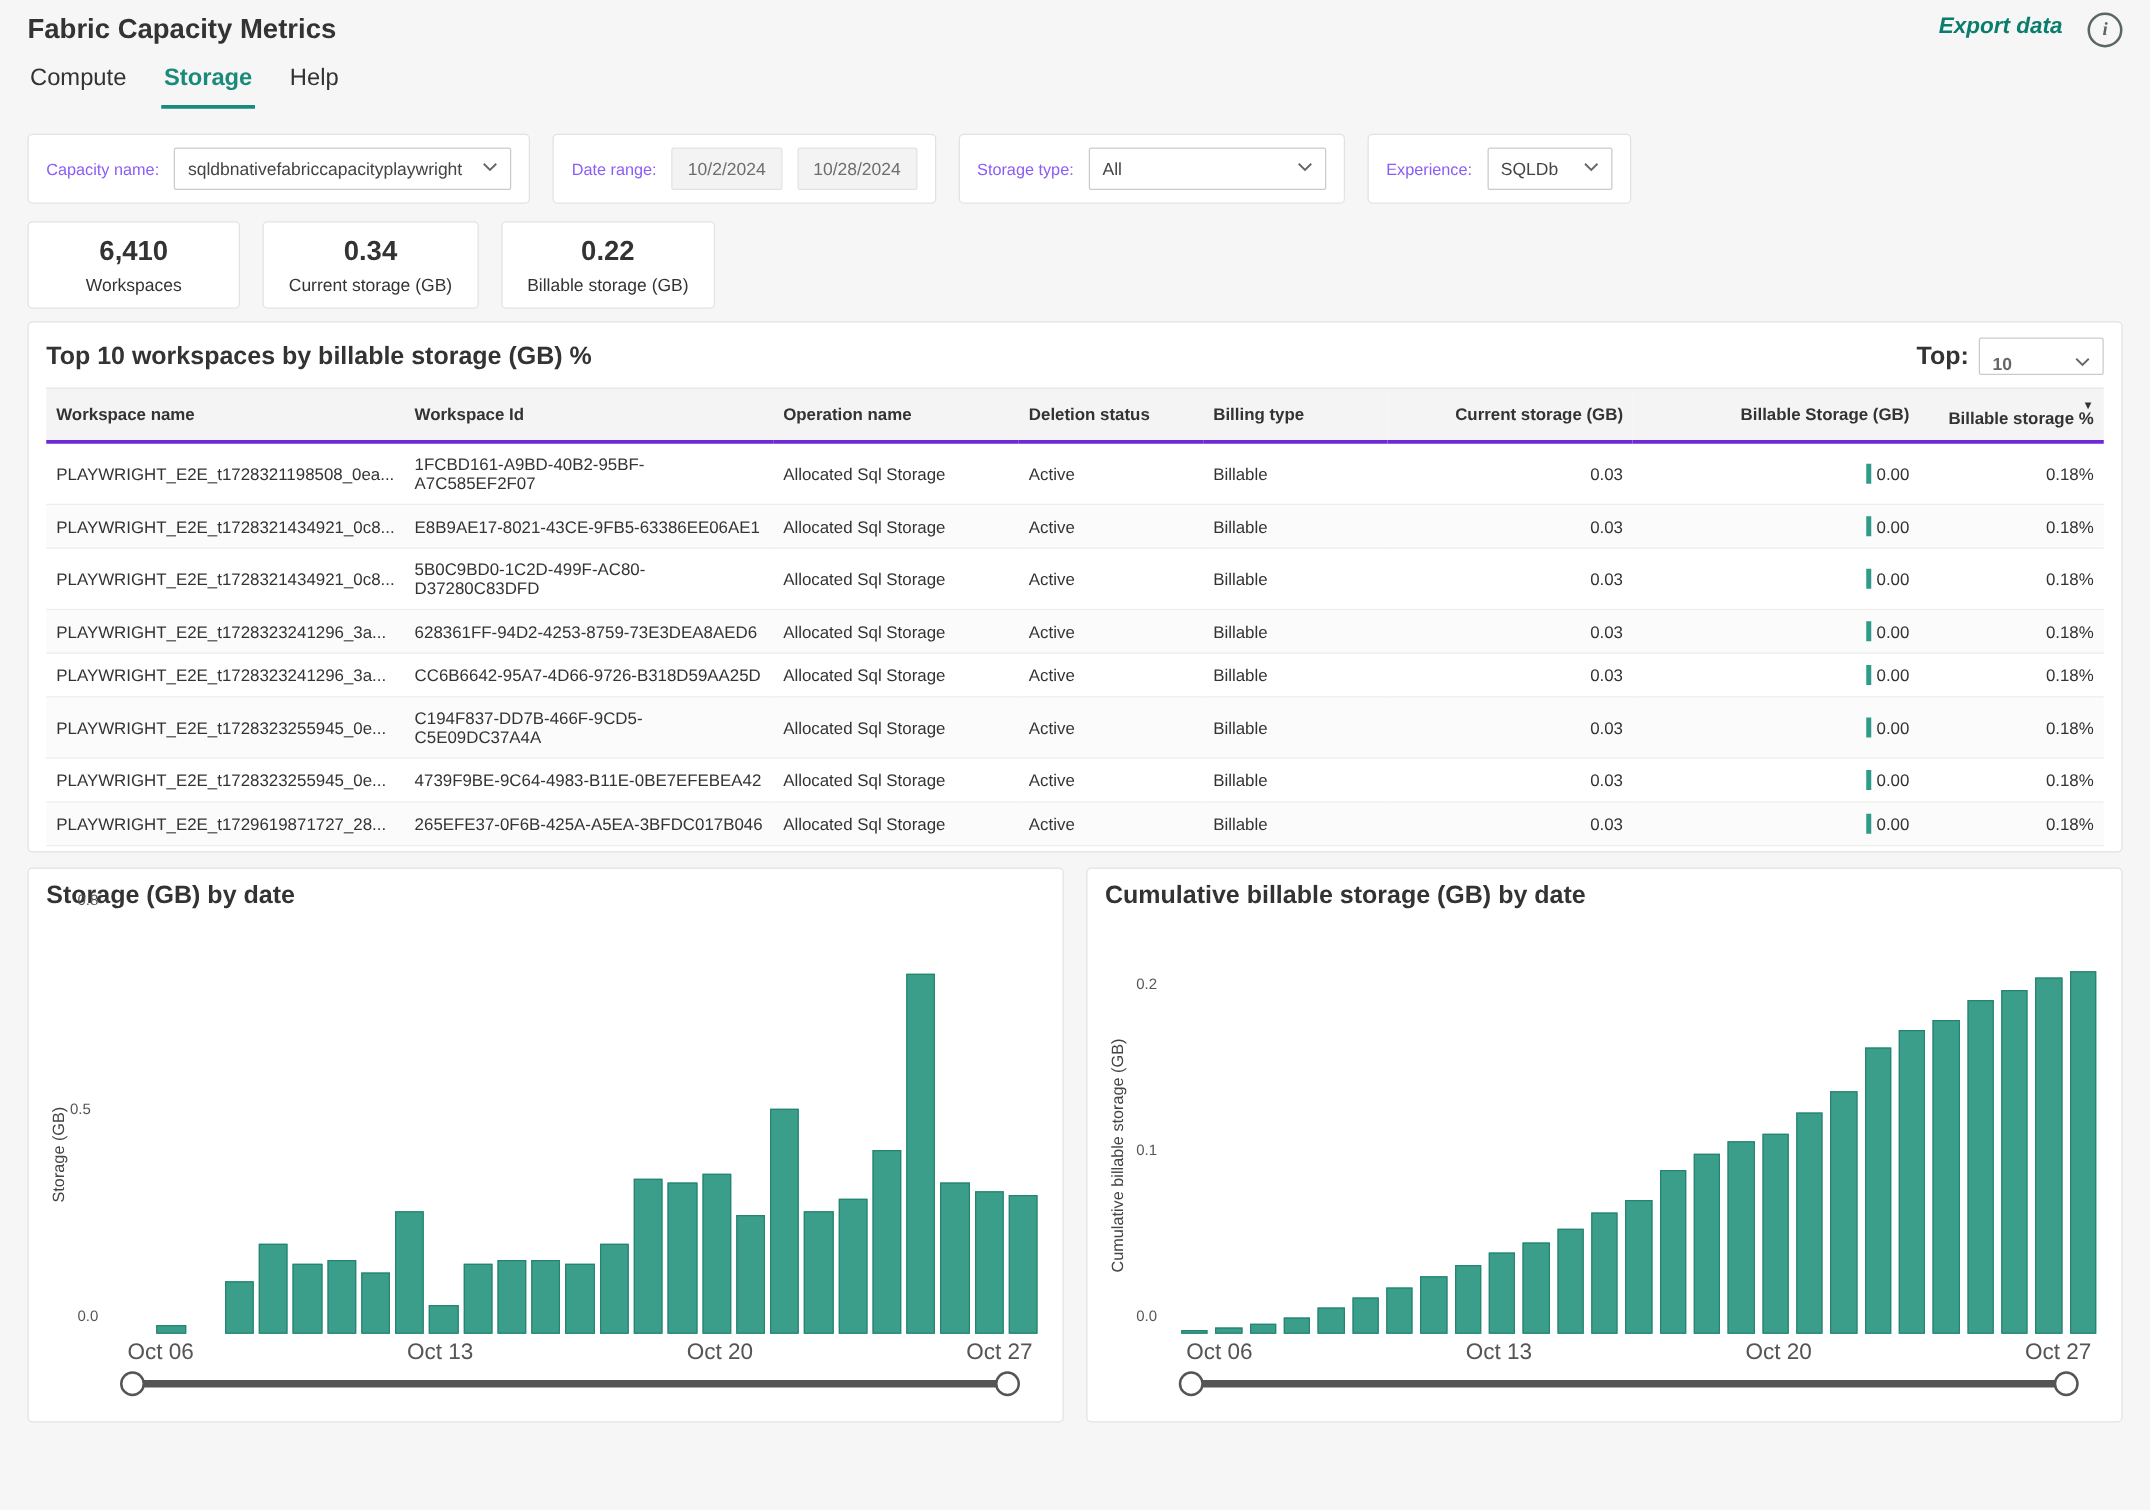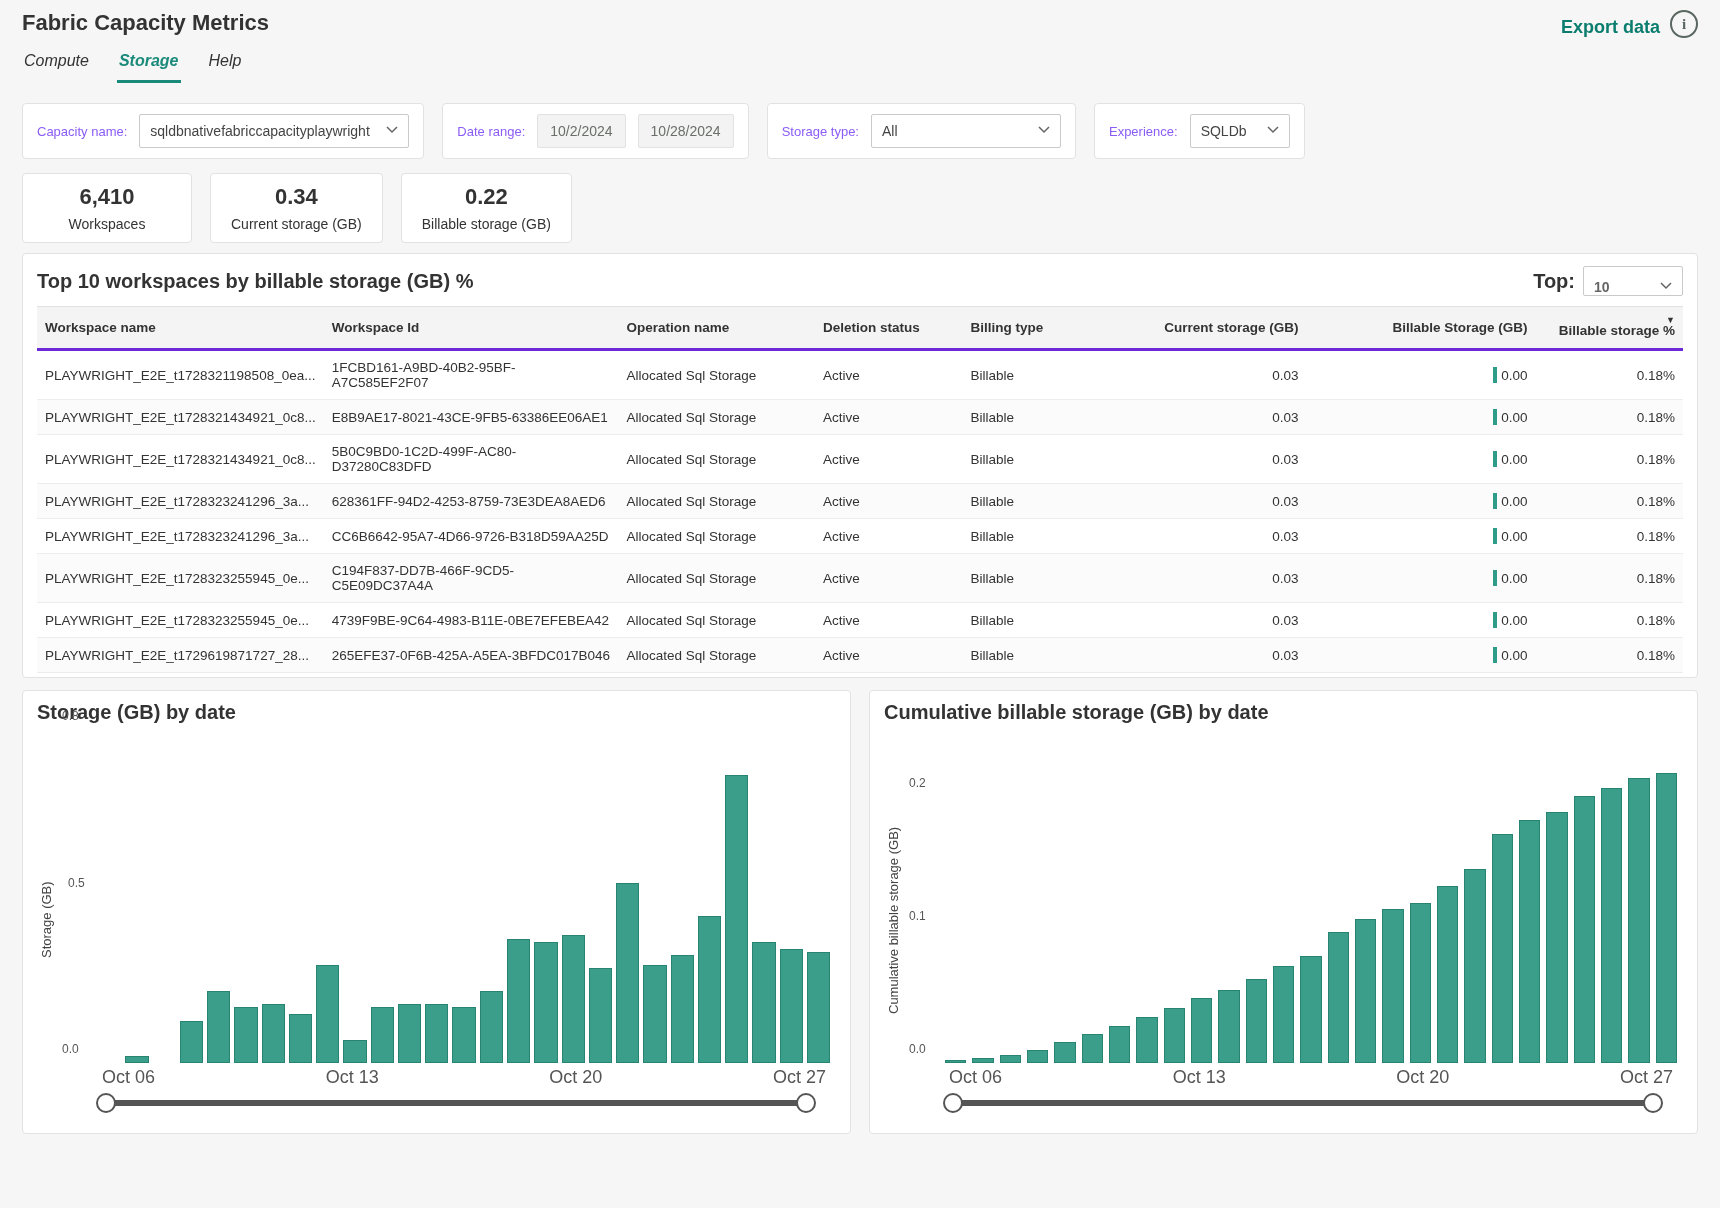--- a/index.html
+++ b/index.html
@@ -1,26 +1,26 @@
 <!DOCTYPE html>
 <html><head>
 <meta charset="utf-8">
 <style>
   * { box-sizing: border-box; margin: 0; padding: 0; font-family: "Segoe UI", Arial, sans-serif; }
   body { background: #f5f6f5; color: #222; width: 1720px; min-height: 1208px; padding: 0 14px; }
 
   
   .header { display:flex; justify-content:space-between; align-items:flex-start; padding: 10px 8px 0 8px; }
   .page-title { font-size: 22px; font-weight: 600; color:#333; }
-  .export-wrap { display:flex; align-items:flex-end; gap:10px; color:#0a7d6e; font-weight:700; font-size:18px; }
+  .export-wrap { display:flex; align-items:flex-start; gap:20px; color:#0a7d6e; font-weight:700; font-size:18px;font-style:italic; }
   .info-circle { width:28px; height:28px; border:2px solid #5a6660; border-radius:50%; display:flex; align-items:center; justify-content:center; font-size:15px; font-weight:700; color:#5a6660; font-family:Georgia,serif; }
 
   
   .tabs { display:flex; gap:26px; padding: 8px 8px 0 8px; }
-  .tab { font-size:16px; color:#333; padding:6px 2px 10px 2px; cursor:pointer;font-style:italic; }
+  .tab { font-size:19px; color:#333; padding:6px 2px 10px 2px; cursor:pointer; }
   .tab.active { color:#1a8a7a; border-bottom:3px solid #1a8a7a; font-weight:600; }
 
   
   .filter-row { display:flex; gap:18px; padding:20px 8px 10px 8px; align-items:center; }
   .filter-group { display:flex; align-items:center; gap:10px; background:transparent; }
   .group-card { background:#fff; border:1px solid #e1e3e1; border-radius:4px; padding:10px 14px; display:flex; align-items:center; gap:12px; }
   .filter-label { font-size:13px; color:#8b5cf6; }
   .dropdown { display:flex; align-items:center; justify-content:space-between; border:1px solid #c9cbc9; background:#fff; height:34px; padding:0 10px; border-radius:2px; font-size:14px; color:#444; cursor:pointer; min-width:100px; }
   .dropdown .chev { margin-left:12px; }
   .date-box { display:flex; align-items:center; justify-content:center; background:#f2f3f2; border:1px solid #e1e3e1; height:34px; padding:0 12px; font-size:14px; color:#6b6e6b; border-radius:2px; }
@@ -286,21 +286,21 @@
 </div>
 
 <div class="charts-row" id="charts-row">
     <div class="chart-card">
       <div class="chart-title">Storage (GB) by date</div>
       <div class="chart-area">
         <div class="ylabel">Storage (GB)</div>
         <div class="plot-wrap">
           <div class="plot">
             <div class="ytick" style="bottom: 0%; left: 6px;">0.0</div>
-            <div class="ytick" style="bottom: 50%; left: 12px;">0.5</div>
+            <div class="ytick" style="bottom: 50%; left: 0;">0.5</div>
             <div class="ytick" style="bottom: 100%; left: 6px;">0.8</div>
             <div class="bars">
               <div class="bar" style="height: 0%; visibility: hidden;"></div>
               <div class="bar" style="height: 2%;"></div>
               <div class="bar" style="height: 0%; visibility: hidden;"></div>
               <div class="bar" style="height: 13%;"></div>
               <div class="bar" style="height: 22%;"></div>
               <div class="bar" style="height: 17%;"></div>
               <div class="bar" style="height: 18%;"></div>
               <div class="bar" style="height: 15%;"></div>

